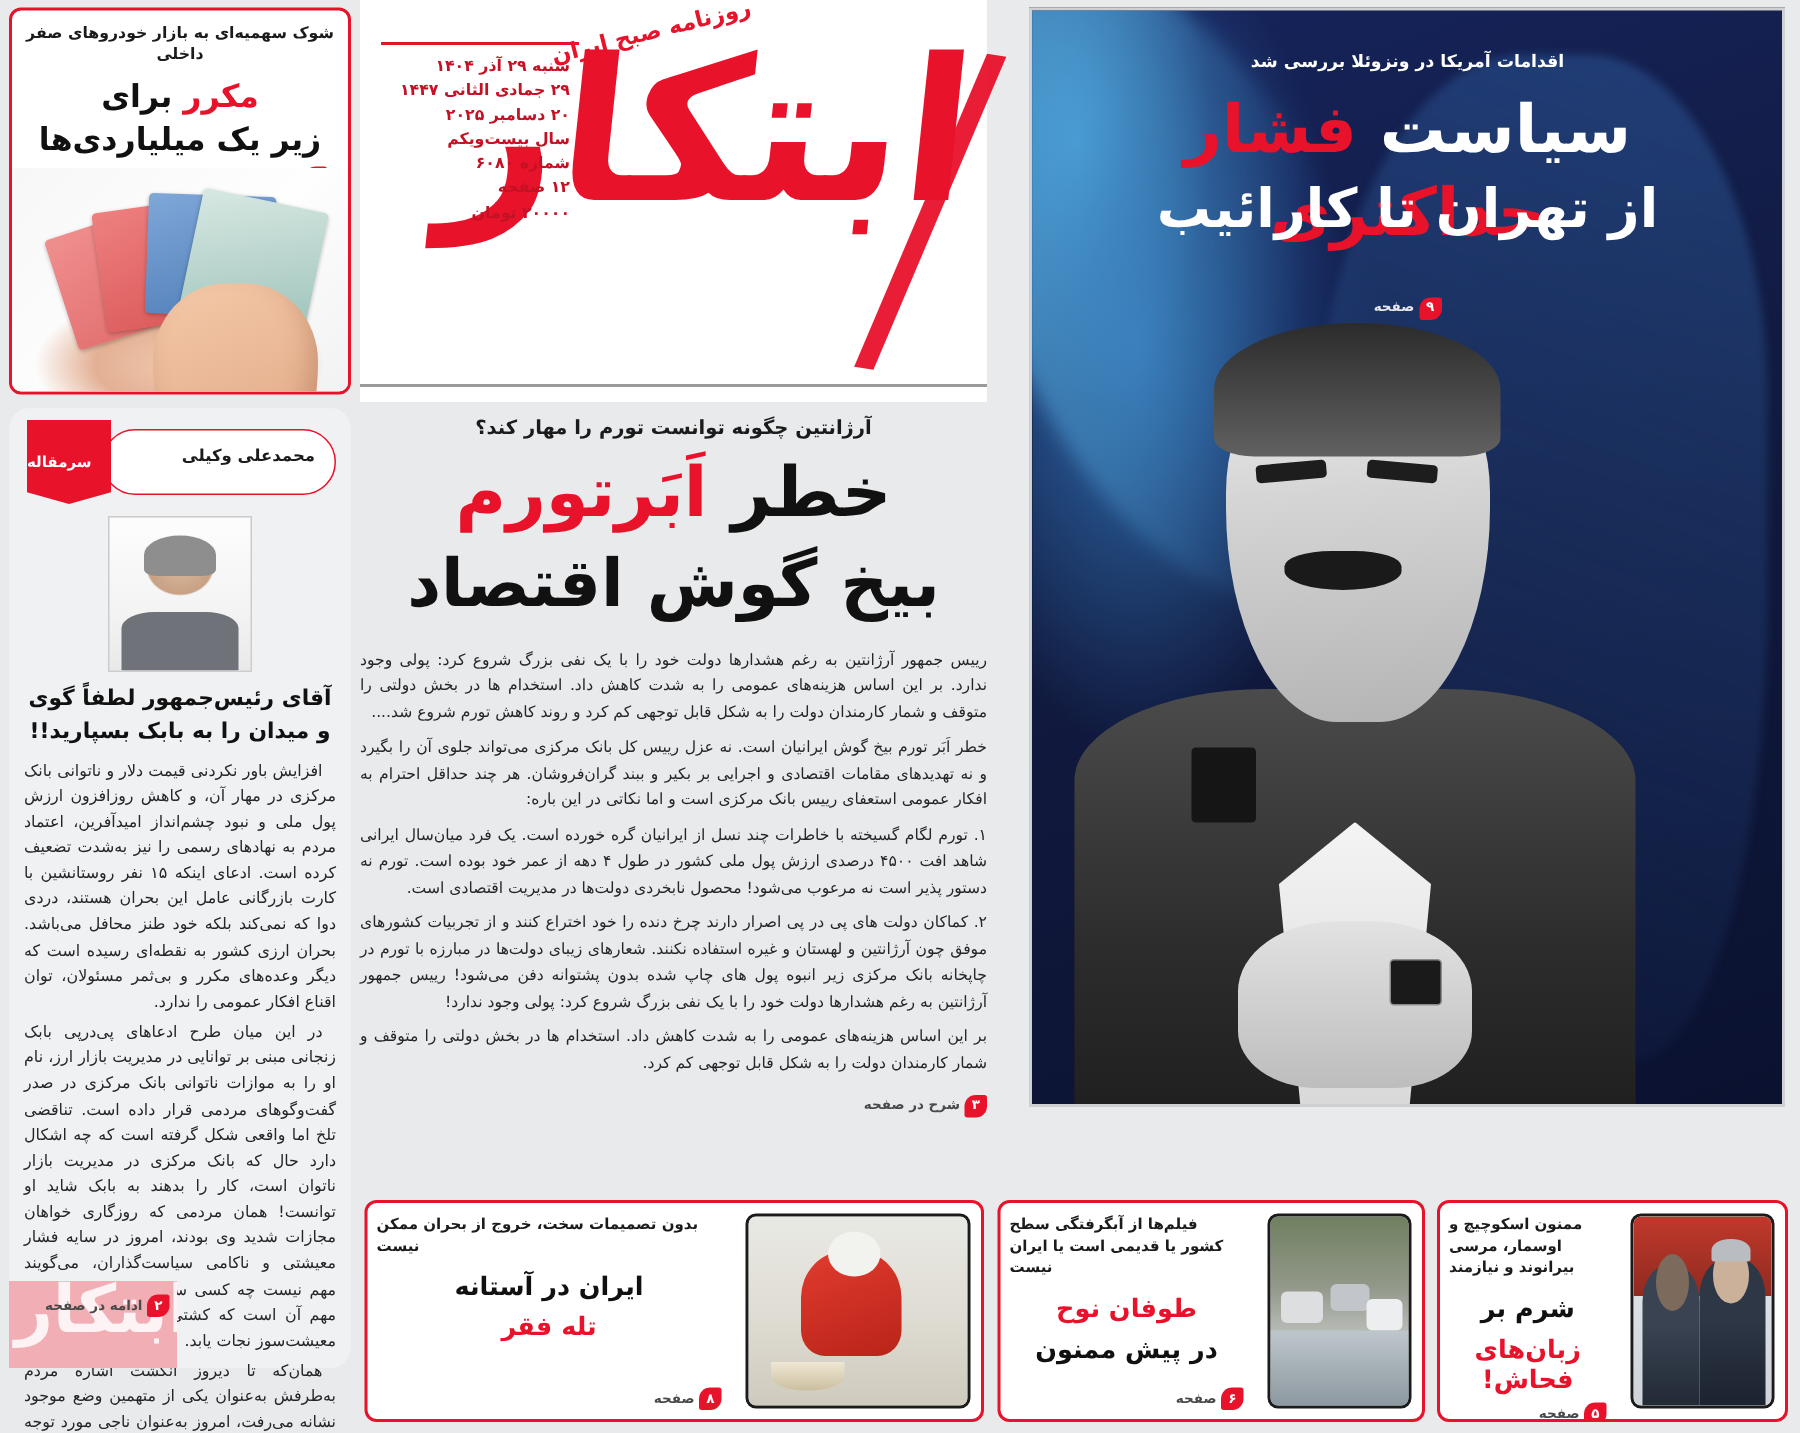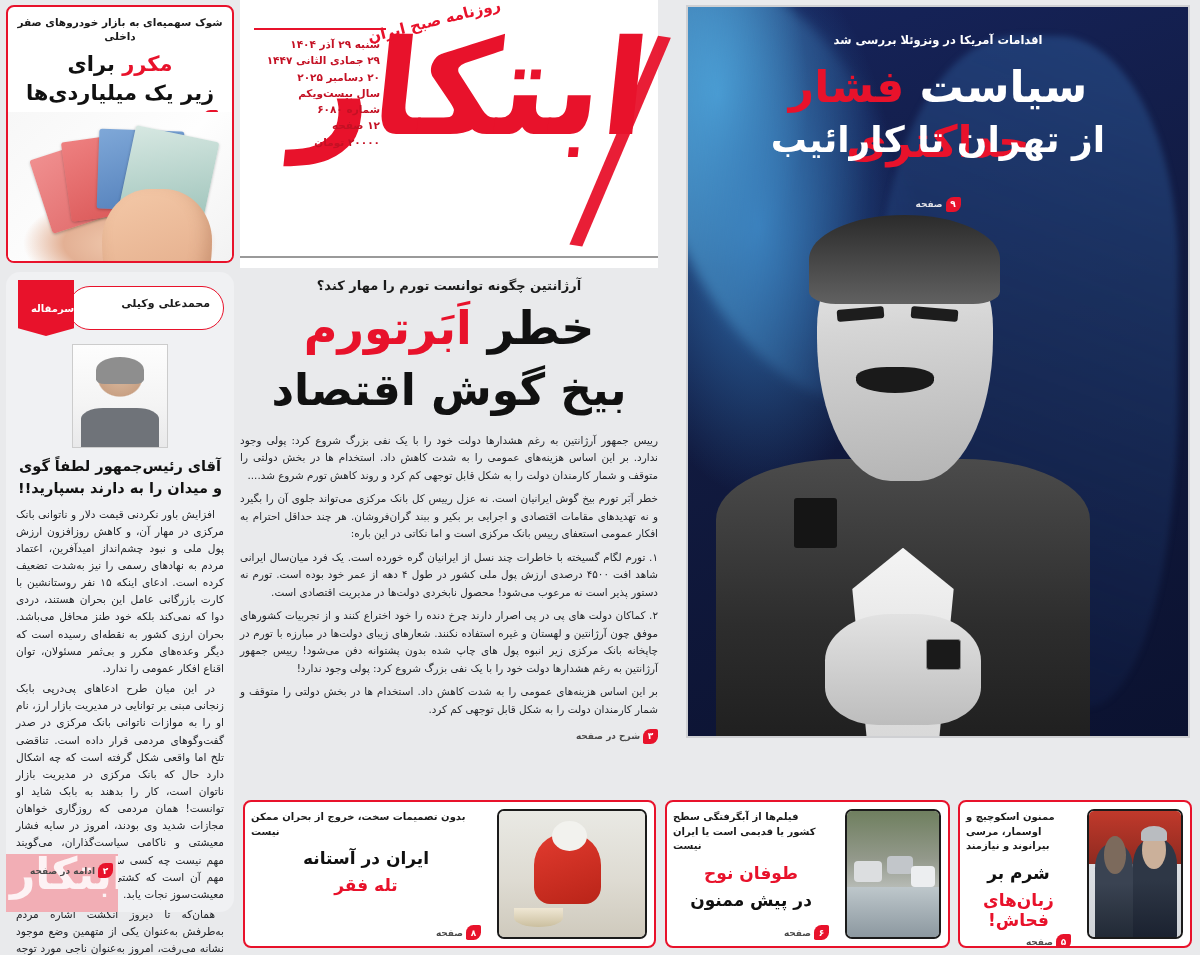--- a/index.html
+++ b/index.html
@@ -86,21 +86,21 @@
     border: 1.6px solid #e8122b; border-radius: 26px; background: #fff;
   }
   .edhead .author {
     position: absolute; right: 14px; top: 17px;
     font-size: 11px; font-weight: 700; color: #1b1b1b;
   }
   .edhead .tag {
     position: absolute; left: 2px; top: 0; width: 56px; height: 56px;
     background: #e8122b; color: #fff;
     clip-path: polygon(0 0,100% 0,100% 86%,50% 100%,0 86%);
-    display: flex; align-items: center; justify-content: flex-start;
+    display: flex; align-items: center; justify-content: flex-end;
   }
   .edhead .tag span {
     font-size: 10px; font-weight: 700; transform: rotate(0deg);
   }
   #editorial .portrait {
     width: 96px; height: 104px; margin: 2px auto 0 auto;
     border: 1px solid #ccc; background:
       radial-gradient(ellipse 38% 30% at 50% 32%, #d8b79c 0%, #c9a184 60%, rgba(0,0,0,0) 64%),
       linear-gradient(180deg,#fdfdfd 0%,#f4f4f4 58%,#e9e9ea 100%);
     position: relative; overflow: hidden;
@@ -406,21 +406,21 @@
       <div class="pill"></div>
       <div class="author">محمدعلی وکیلی</div>
       <div class="tag">
         <span>سرمقاله</span>
       </div>
     </div>
     <div class="portrait">
       <div class="hair"></div>
       <div class="suit"></div>
     </div>
-    <div class="edtitle">آقای رئیس‌جمهور لطفاً گوی و میدان را به دارند بسپارید!!</div>
+    <div class="edtitle">آقای رئیس‌جمهور لطفاً گوی و میدان را به بابک بسپارید!!</div>
     <div class="edbody">
       <p>افزایش باور نکردنی قیمت دلار و ناتوانی بانک مرکزی در مهار آن، و کاهش روزافزون ارزش پول ملی و نبود چشم‌انداز امیدآفرین، اعتماد مردم به نهادهای رسمی را نیز به‌شدت تضعیف کرده است. ادعای اینکه ۱۵ نفر روستانشین با کارت بازرگانی عامل این بحران هستند، دردی دوا که نمی‌کند بلکه خود طنز محافل می‌باشد. بحران ارزی کشور به نقطه‌ای رسیده است که دیگر وعده‌های مکرر و بی‌ثمر مسئولان، توان اقناع افکار عمومی را ندارد.</p>
       <p>در این میان طرح ادعاهای پی‌درپی بابک زنجانی مبنی بر توانایی در مدیریت بازار ارز، نام او را به موازات ناتوانی بانک مرکزی در صدر گفت‌وگوهای مردمی قرار داده است. تناقضی تلخ اما واقعی شکل گرفته است که چه اشکال دارد حال که بانک مرکزی در مدیریت بازار ناتوان است، کار را بدهند به بابک شاید او توانست! همان مردمی که روزگاری خواهان مجازات شدید وی بودند، امروز در سایه فشار معیشتی و ناکامی سیاست‌گذاران، می‌گویند مهم نیست چه کسی سکان را در دست دارد؛ مهم آن است که کشتی اقتصاد از این ورطه معیشت‌سوز نجات یابد.</p>
       <p>همان‌که تا دیروز انگشت اشاره مردم به‌طرفش به‌عنوان یکی از متهمین وضع موجود نشانه می‌رفت، امروز به‌عنوان ناجی مورد توجه می‌باشد! رئیس‌جمهور بارها اعلام کرده است که «هرکس می‌تواند، این گوی و این میدان». این جمله اکنون از سطح شعار فراتر رفته و به مطالبه‌ای اجتماعی بدل شده است.</p>
     </div>
     <div id="watermark">
       <span class="glyph">ابتکار</span>
       <span class="badge pagebadge">
         <span class="num">۲</span>
         <span>ادامه در صفحه</span>

